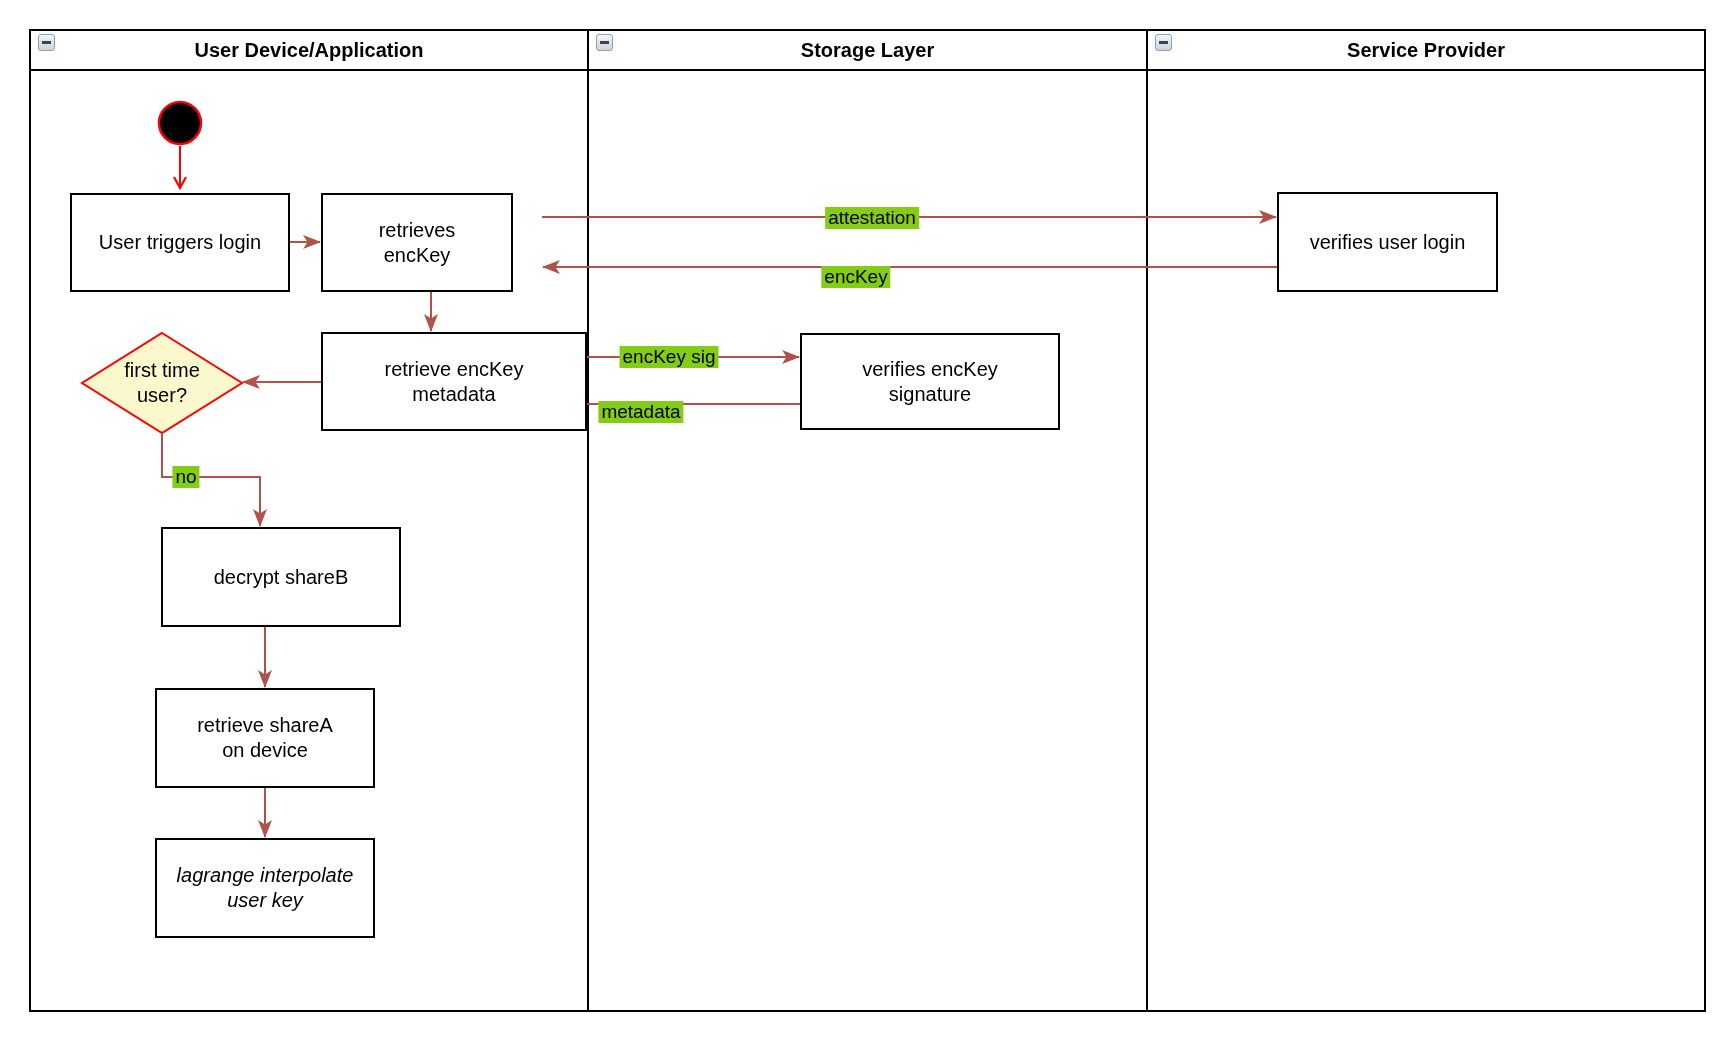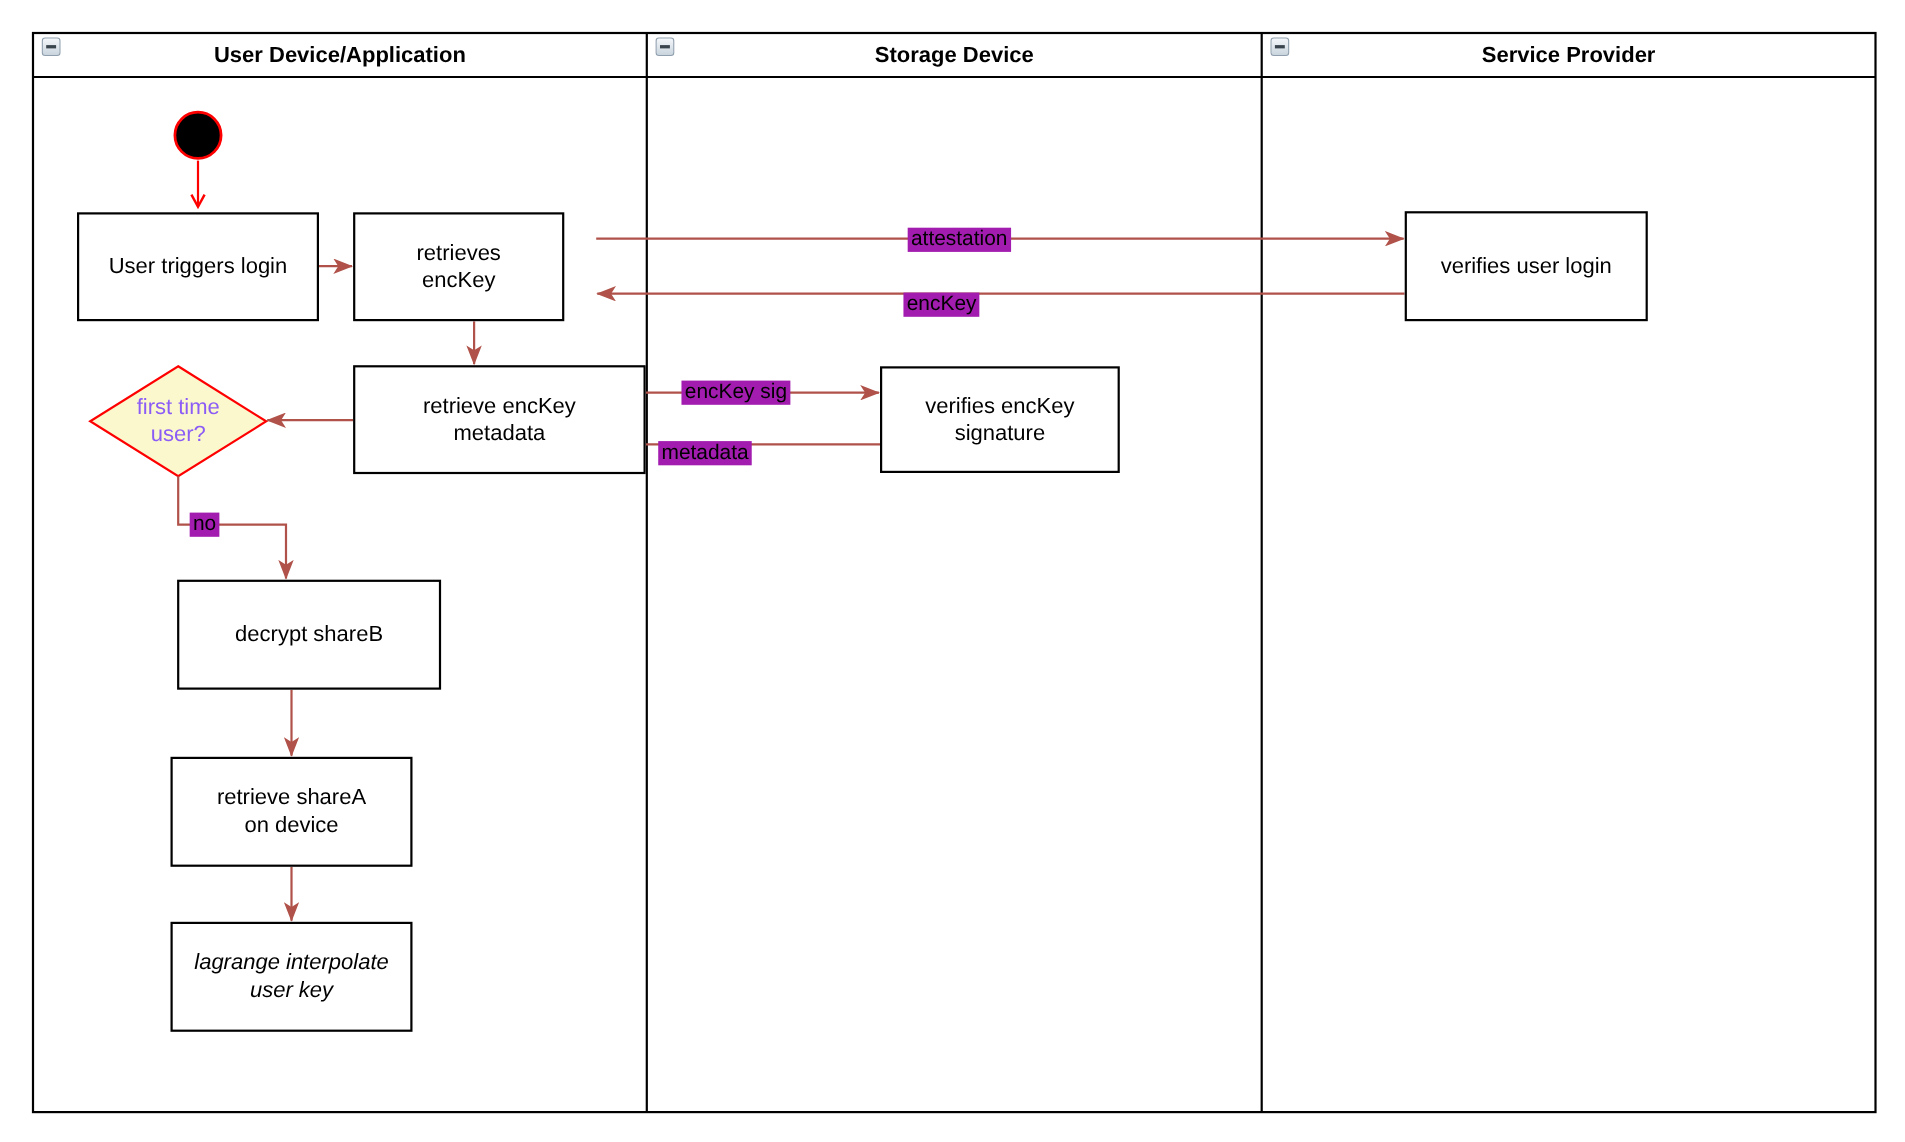--- a/index.html
+++ b/index.html
@@ -20,31 +20,31 @@
   .collapse-btn .minus{width:9px;height:3px;background:#3a444d;}
   .cb1{left:38px;} .cb2{left:596px;} .cb3{left:1155px;}
   
   .node{position:absolute;box-sizing:border-box;border:2px solid #000;background:#fff;
     display:flex;flex-direction:column;align-items:center;justify-content:center;
     font-size:20px;line-height:25px;color:#000;text-align:center;}
   .n-login{left:70px;top:193px;width:220px;height:99px;}
   .n-retr-enckey{left:321px;top:193px;width:192px;height:99px;}
   .n-verif-login{left:1277px;top:192px;width:221px;height:100px;}
   .n-retr-meta{left:321px;top:332px;width:266px;height:99px;}
-  .n-verif-sig{left:800px;top:333px;width:218px;height:97px;}
+  .n-verif-sig{left:800px;top:333px;width:260px;height:97px;}
   .n-decrypt{left:145px;top:527px;width:240px;height:100px;margin-left:16px;}
   .n-sharea{left:155px;top:688px;width:220px;height:100px;}
   .n-lagrange{left:155px;top:838px;width:220px;height:100px;font-style:italic;}
   
   .diamond-label{position:absolute;left:82px;top:333px;width:160px;height:100px;
     display:flex;flex-direction:column;align-items:center;justify-content:center;
-    font-size:20px;line-height:25px;color:#8b5cf6;text-align:center;pointer-events:none;}
+    font-size:20px;line-height:25px;color:#000000;text-align:center;pointer-events:none;}
   
   .edge-label{position:absolute;transform:translate(-50%,-50%);
-    background:#a21caf;padding:0 3px;font-size:19px;color:#000;white-space:nowrap;}
+    background:#84cc16;padding:0 3px;font-size:19px;color:#000;white-space:nowrap;}
   .el-attestation{left:872px;top:218px;}
   .el-enckey{left:856px;top:277px;}
   .el-enckeysig{left:669px;top:357px;}
   .el-metadata{left:641px;top:412px;}
   .el-no{left:186px;top:477px;}
 </style>
 </head>
 <body>
 
 <div class="stage">
@@ -75,21 +75,21 @@
     <path d="M431,292 L431,331" fill="none" stroke="#B05249" stroke-width="2" marker-end="url(#mDark)"></path>
     <path d="M542,357 L799,357" fill="none" stroke="#B05249" stroke-width="2" marker-end="url(#mDark)"></path>
     <path d="M800,404 L543,404" fill="none" stroke="#B05249" stroke-width="2" marker-end="url(#mDark)"></path>
     <path d="M321,382 L243,382" fill="none" stroke="#B05249" stroke-width="2" marker-end="url(#mDark)"></path>
     <path d="M162,433 L162,477 L260,477 L260,526" fill="none" stroke="#B05249" stroke-width="2" marker-end="url(#mDark)"></path>
     <path d="M265,627 L265,687" fill="none" stroke="#B05249" stroke-width="2" marker-end="url(#mDark)"></path>
     <path d="M265,788 L265,837" fill="none" stroke="#B05249" stroke-width="2" marker-end="url(#mDark)"></path>
   </svg>
 
   <div class="lane-title l1">User Device/Application</div>
-  <div class="lane-title l2">Storage Device</div>
+  <div class="lane-title l2">Storage Layer</div>
   <div class="lane-title l3">Service Provider</div>
 
   <div class="collapse-btn cb1">
     <div class="minus"></div>
   </div>
   <div class="collapse-btn cb2">
     <div class="minus"></div>
   </div>
   <div class="collapse-btn cb3">
     <div class="minus"></div>

